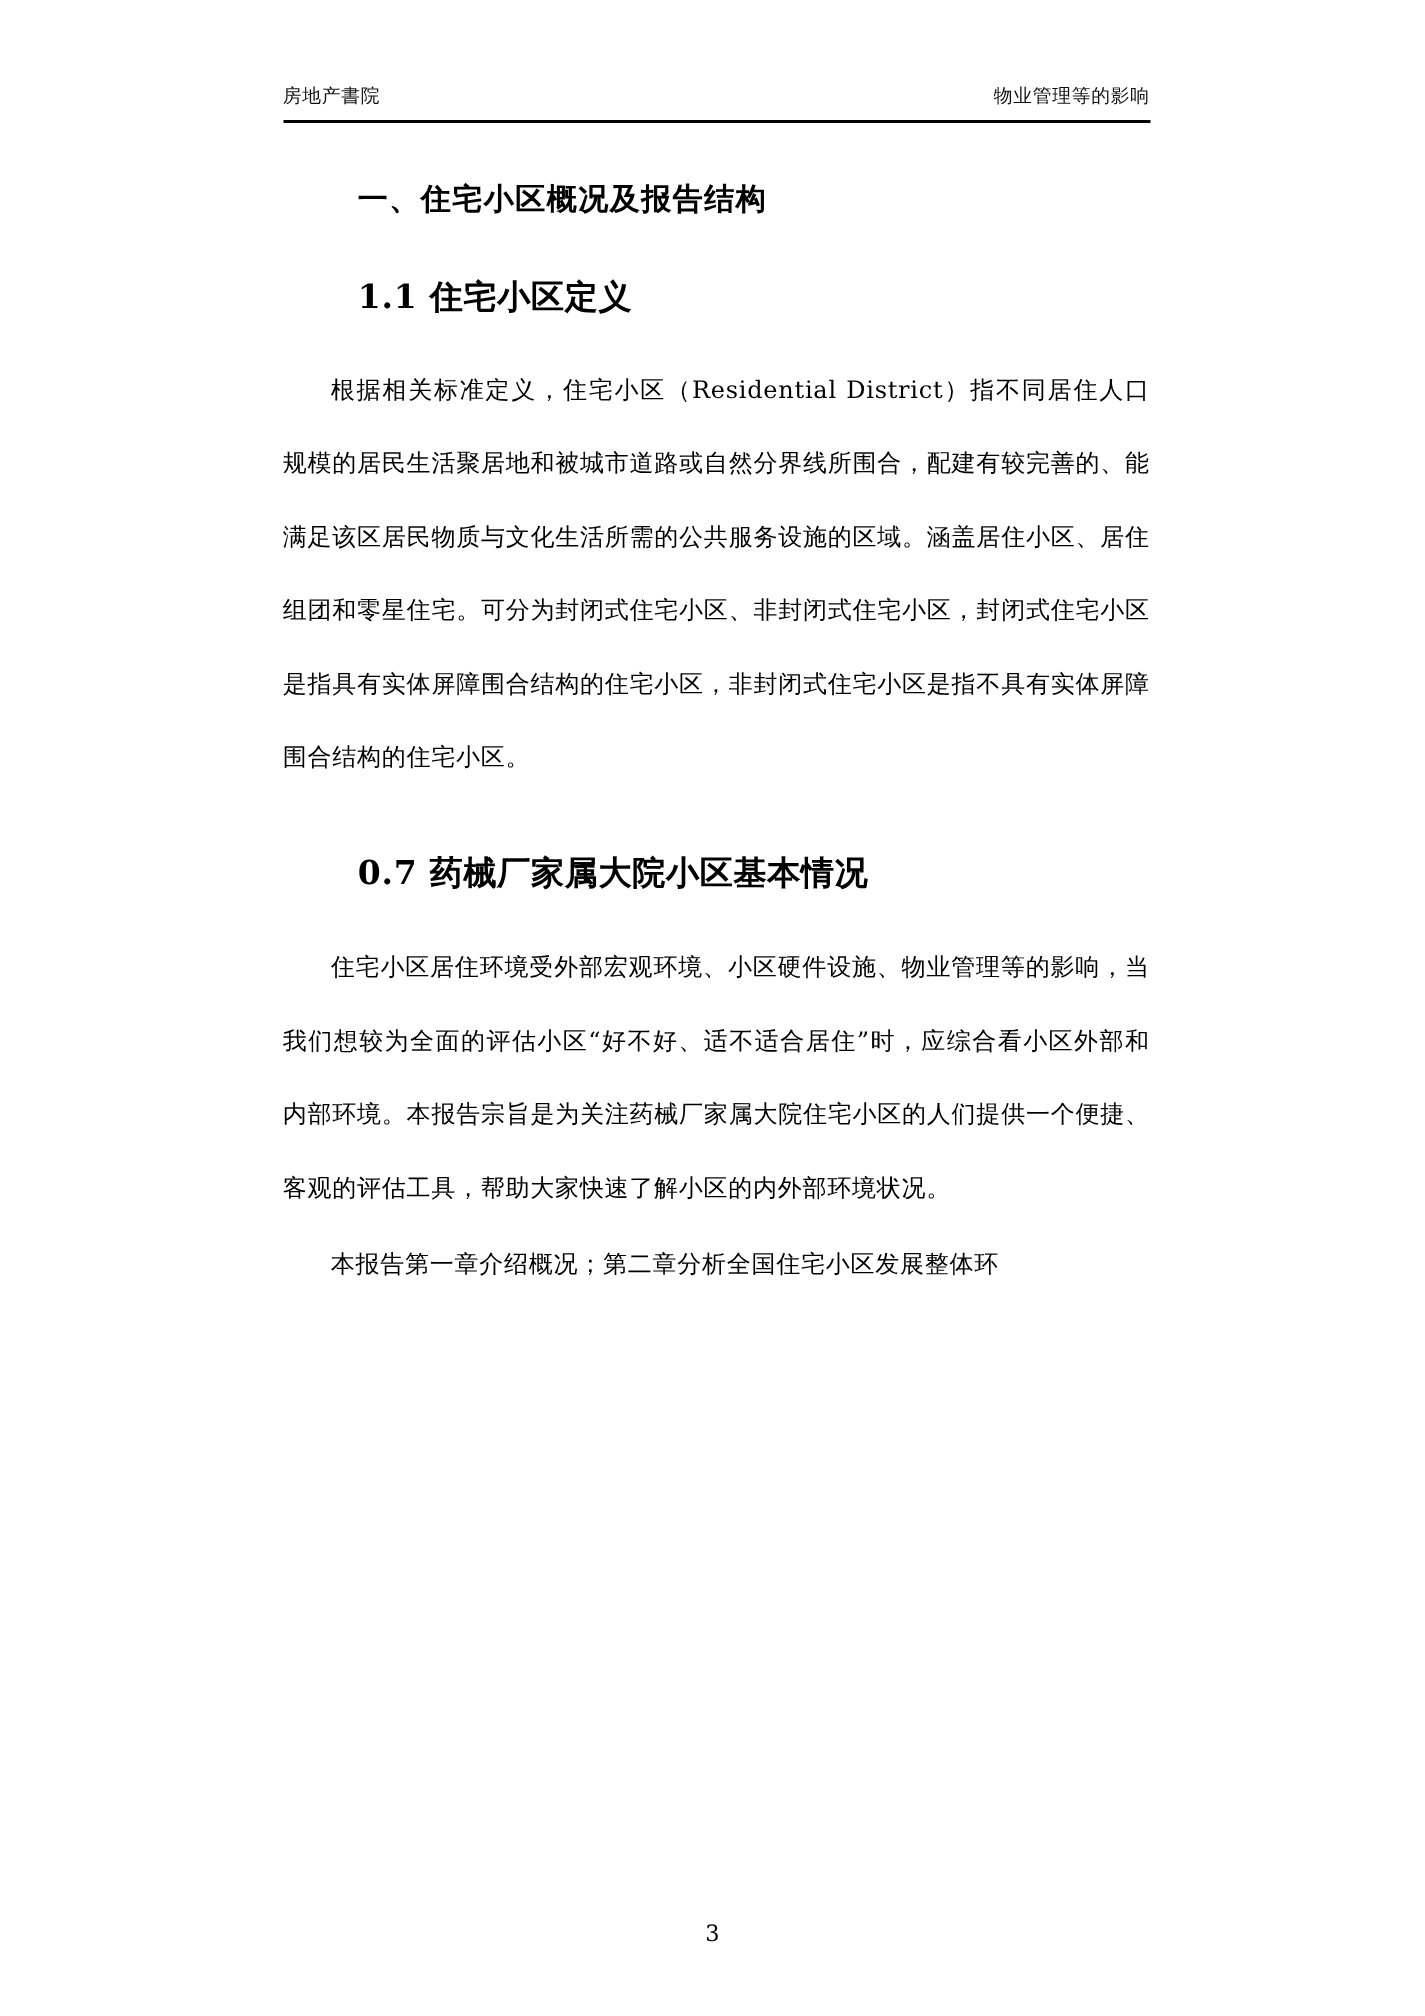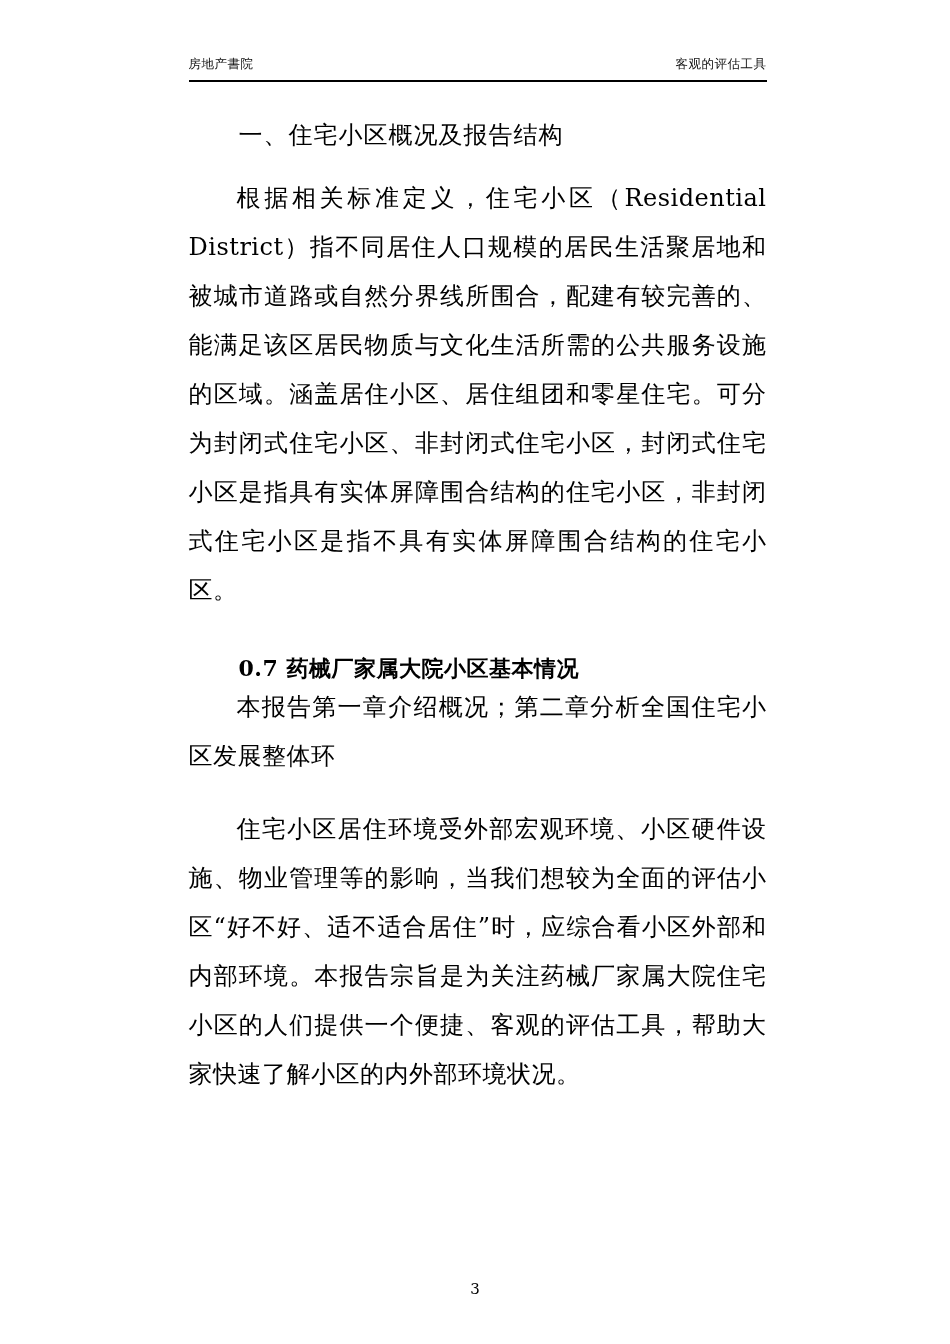--- a/index.html
+++ b/index.html
@@ -22,36 +22,36 @@
     font-size: 12.5px;
     color: #111;
     padding-bottom: 7px;
     border-bottom: 2px solid #000;
     font-family: "DejaVu Serif", "Liberation Serif", serif;
   }
   .header span { letter-spacing: 0.5px; }
   h1.chapter-title {
     margin: 38px 0 0 0;
     padding-left: 50px;
-    font-size: 24px;
+    font-size: 20px;
     line-height: 1.25;
-    font-weight: normal;
+    font-weight: bold;
     letter-spacing: 1px;
   }
   h2.section-heading {
     margin: 40px 0 0 0;
     padding-left: 50px;
     font-size: 22px;
     line-height: 1.2;
     font-weight: bold;
     letter-spacing: 0.5px;
   }
   p.body-paragraph {
     margin: 24px 0 0 0;
-    font-size: 24px;
+    font-size: 16px;
     line-height: 49px;
     text-align: justify;
     text-justify: inter-ideograph;
     text-indent: 2em;
     letter-spacing: 0.5px;
   }
   p.body-paragraph.cont { margin-top: 2px; }
   .footer {
     position: absolute;
     bottom: 46px;
@@ -62,29 +62,30 @@
     font-family: "DejaVu Serif", "Liberation Serif", serif;
   }
 </style>
 </head>
 <body>
 
 <div class="page">
 
   <div class="header">
     <span>房地产書院</span>
-    <span>客观的评估工具</span>
+    <span>物业管理等的影响</span>
   </div>
 
   <h1 class="chapter-title">一、住宅小区概况及报告结构</h1>
 
+  <h2 class="section-heading">1.1 住宅小区定义</h2>
   <p class="body-paragraph">根据相关标准定义，住宅小区（Residential District）指不同居住人口规模的居民生活聚居地和被城市道路或自然分界线所围合，配建有较完善的、能满足该区居民物质与文化生活所需的公共服务设施的区域。涵盖居住小区、居住组团和零星住宅。可分为封闭式住宅小区、非封闭式住宅小区，封闭式住宅小区是指具有实体屏障围合结构的住宅小区，非封闭式住宅小区是指不具有实体屏障围合结构的住宅小区。</p>
 
   <h2 class="section-heading">0.7 药械厂家属大院小区基本情况</h2>
 
+  <p class="body-paragraph">住宅小区居住环境受外部宏观环境、小区硬件设施、物业管理等的影响，当我们想较为全面的评估小区“好不好、适不适合居住”时，应综合看小区外部和内部环境。本报告宗旨是为关注药械厂家属大院住宅小区的人们提供一个便捷、客观的评估工具，帮助大家快速了解小区的内外部环境状况。</p>
   <p class="body-paragraph cont">本报告第一章介绍概况；第二章分析全国住宅小区发展整体环</p>
-  <p class="body-paragraph">住宅小区居住环境受外部宏观环境、小区硬件设施、物业管理等的影响，当我们想较为全面的评估小区“好不好、适不适合居住”时，应综合看小区外部和内部环境。本报告宗旨是为关注药械厂家属大院住宅小区的人们提供一个便捷、客观的评估工具，帮助大家快速了解小区的内外部环境状况。</p>
 
   <div class="footer">
     <span>3</span>
   </div>
 
 </div>
 
 </body></html>

